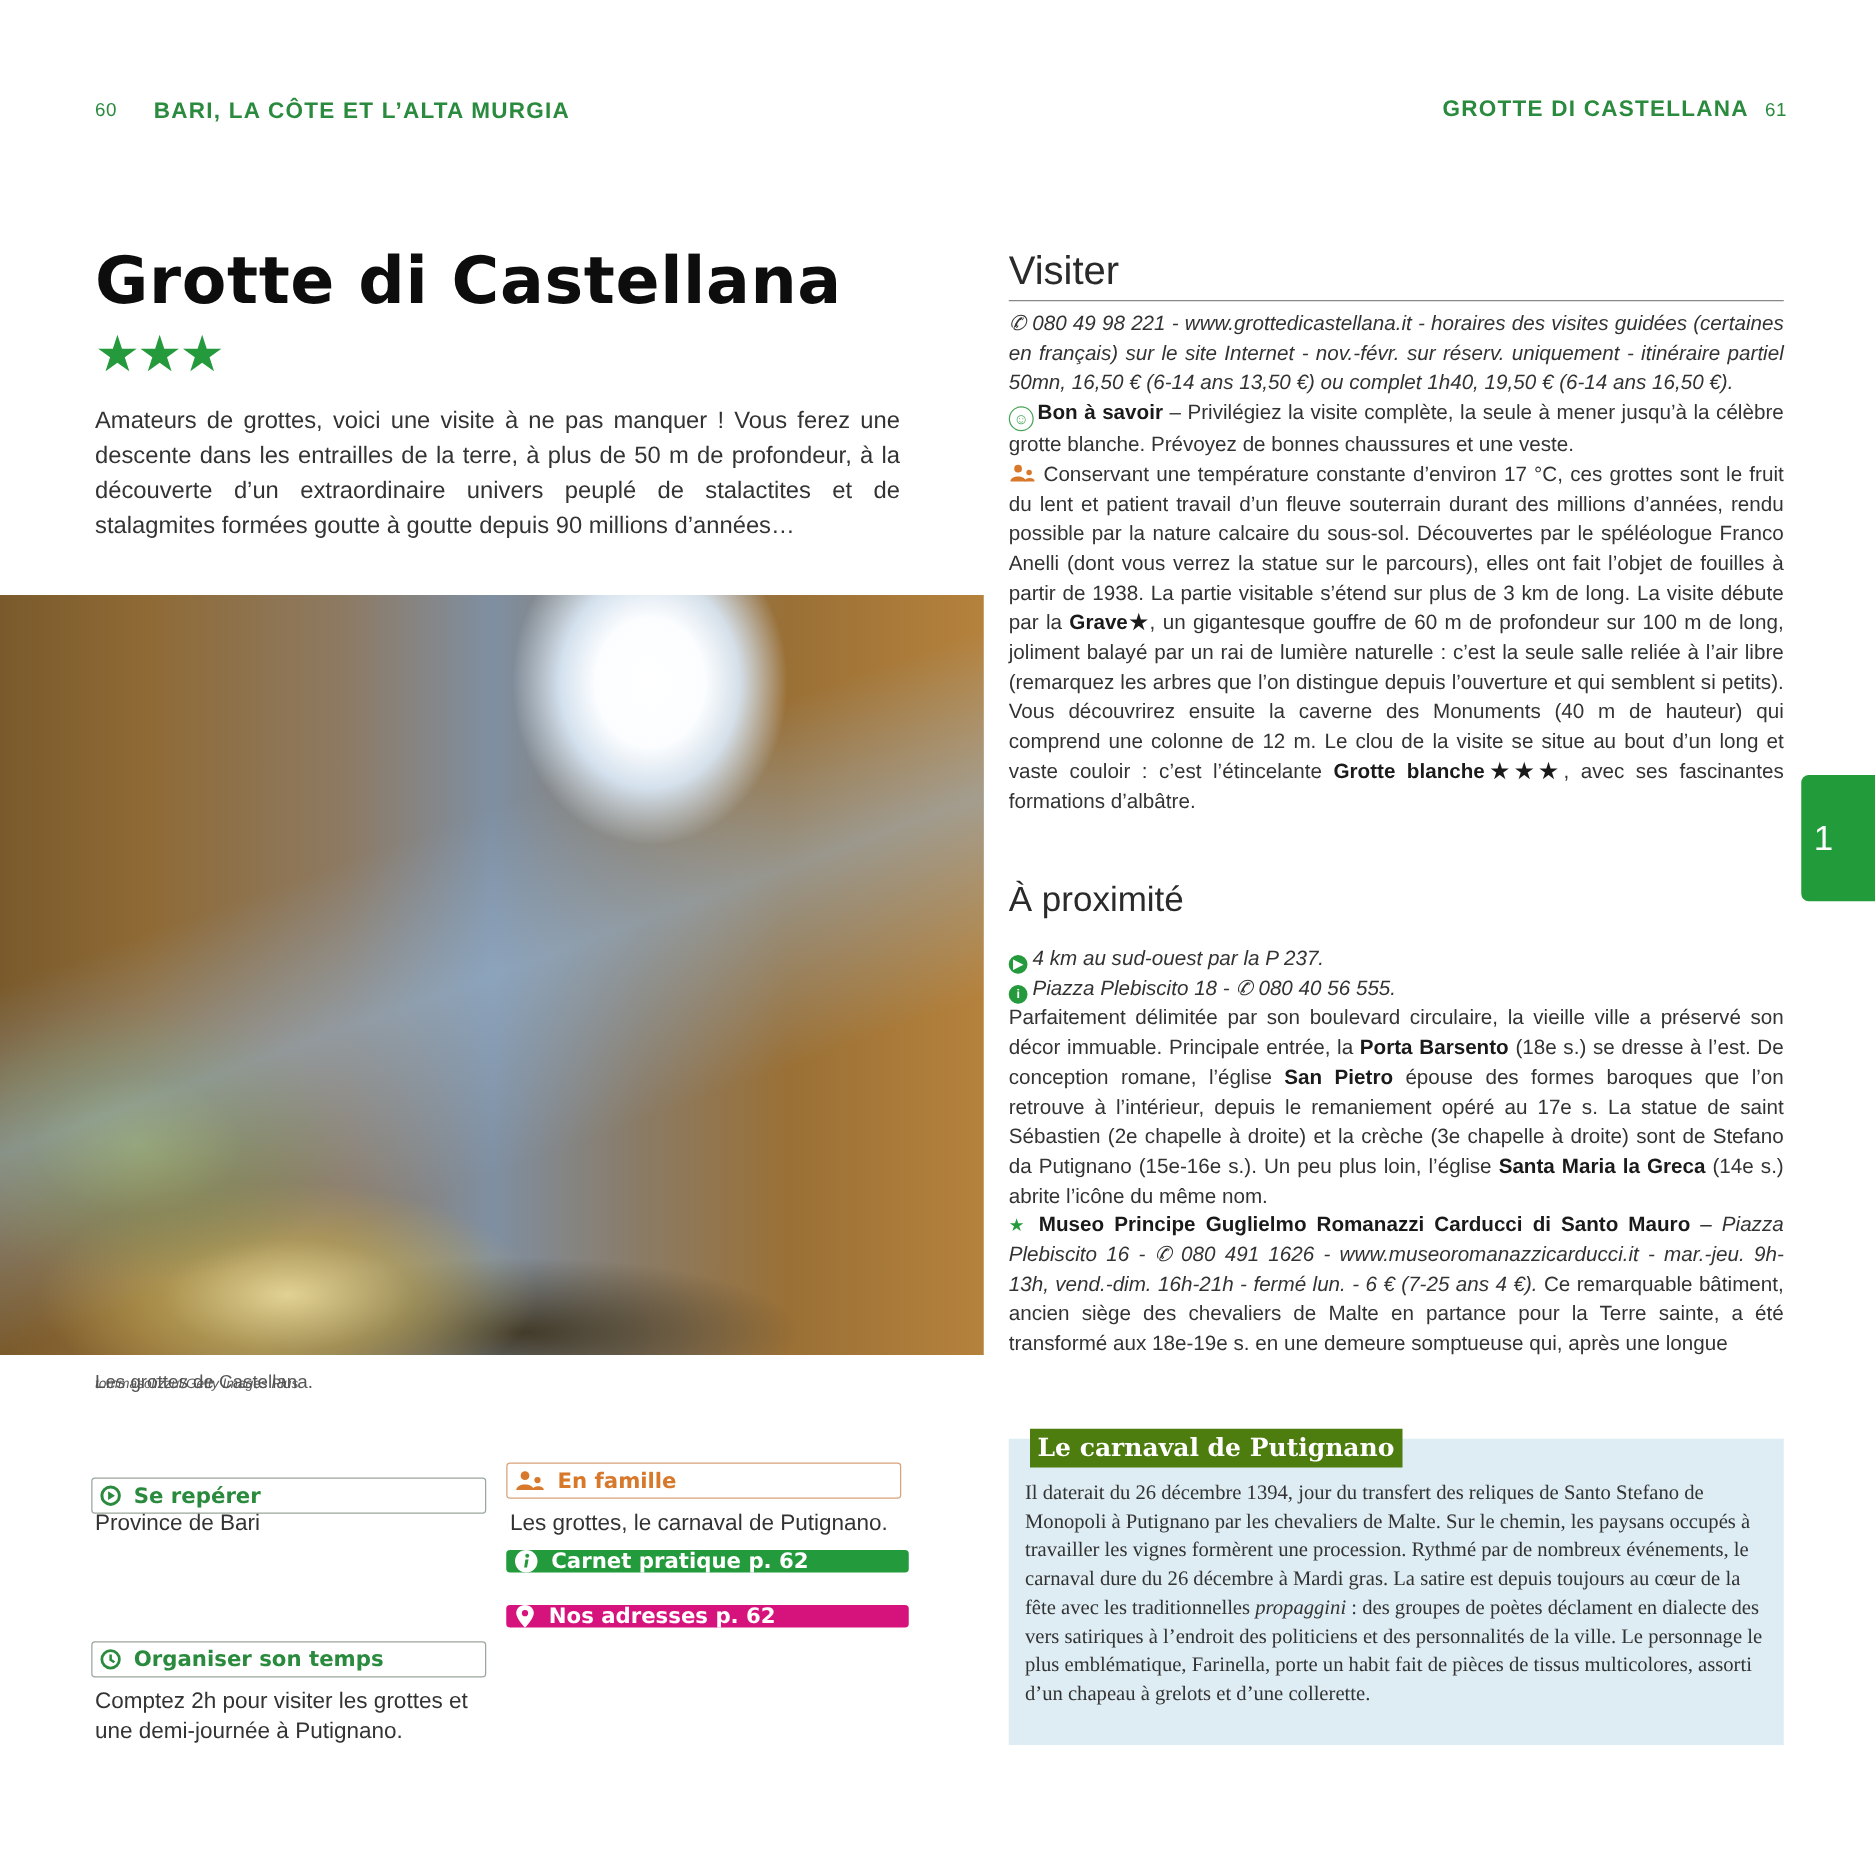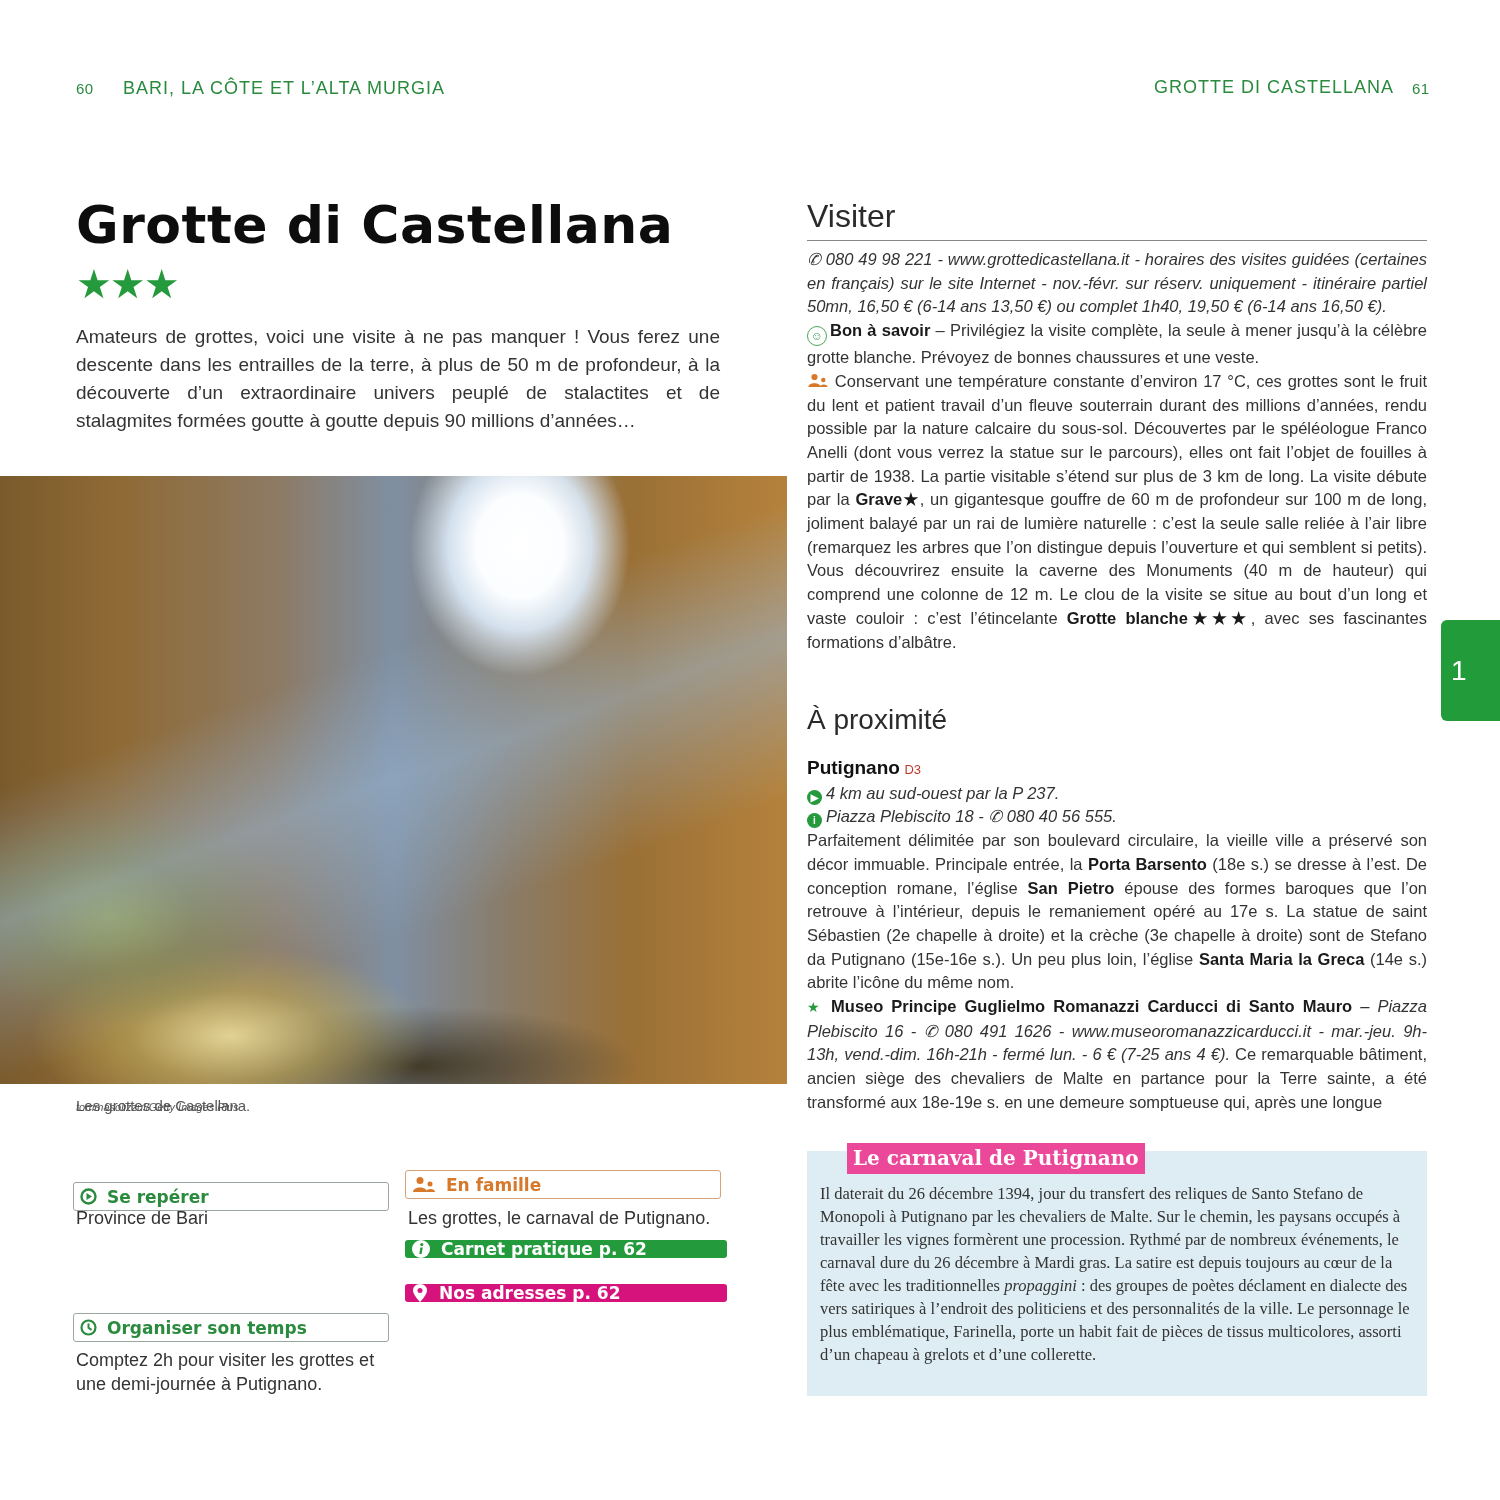--- a/index.html
+++ b/index.html
@@ -4,21 +4,21 @@
 <style>
   html, body { margin: 0; padding: 0; }
   body {
     width: 1500px; height: 1500px; background: #ffffff; position: relative; overflow: hidden;
     font-family: "Liberation Sans", sans-serif; color: #2a2a2a;
   }
   .abs { position: absolute; }
 
   
   .rh-num { font-size: 15px; font-weight: normal; color: #2a8a3e; letter-spacing: 0.5px; }
-  .rh-title { font-size: 18px; font-weight: normal; color: #2a8a3e; letter-spacing: 1px; }
+  .rh-title { font-size: 18px; font-weight: bold; color: #2a8a3e; letter-spacing: 1px; }
 
   
   .page-title { font-family: "DejaVu Sans", sans-serif; font-weight: bold; font-size: 52px; color: #0d0d0d; letter-spacing: 0.5px; }
   .stars { font-size: 40px; color: #249a3c; letter-spacing: -2px; line-height: 1; }
 
   .intro { font-size: 19px; line-height: 28px; color: #333; text-align: justify; width: 644px; }
 
   
   .photo {
     left: 0; top: 476px; width: 787px; height: 608px;
@@ -60,21 +60,21 @@
   .place { font-size: 19px; font-weight: bold; color: #111; }
   .dref { font-size: 13px; color: #c0392b; font-weight: normal; }
   .ico-circle { display: inline-block; width: 15px; height: 15px; border-radius: 50%; background: #249a3c; color: #fff; font-size: 10px; line-height: 15px; text-align: center; vertical-align: -2px; margin-right: 4px; font-style: normal; font-weight: bold; }
   .smallstar { color: #249a3c; font-size: 14px; }
 
   
   .side-box {
     left: 807px; top: 1151px; width: 620px; height: 245px; background: #deedf3;
   }
   .side-title {
-    left: 847px; top: 1143px; height: 31px; padding: 0 6px; background: #ec4899;
+    left: 824px; top: 1143px; height: 31px; padding: 0 6px; background: #4d7c0f;
     color: #fff; font-family: "DejaVu Serif", serif; font-weight: bold; font-size: 20px; line-height: 31px;
   }
   .side-text {
     left: 820px; top: 1182px; width: 600px; font-family: "Liberation Serif", serif; font-size: 16.5px; line-height: 23px; color: #333;
   }
 
   .tab {
     left: 1441px; top: 620px; width: 59px; height: 101px; background: #229c3b; border-radius: 6px 0 0 6px;
     color: #fff; font-size: 28px; line-height: 101px; padding-left: 10px; box-sizing: border-box;
   }
@@ -154,21 +154,20 @@
         <circle cx="8" cy="4.5" r="3.5" fill="#d7782a"></circle>
         <path d="M1 16 C1 10 15 10 15 16 Z" fill="#d7782a"></path>
         <circle cx="18" cy="8" r="2.5" fill="#d7782a"></circle>
         <path d="M14 16 C14 12 23 12 23 16 Z" fill="#d7782a"></path>
       </svg><span> Conservant une température constante d’environ 17 °C, ces grottes sont le fruit du lent et patient travail d’un fleuve souterrain durant des millions d’années, rendu possible par la nature calcaire du sous-sol. Découvertes par le spéléologue Franco Anelli (dont vous verrez la statue sur le parcours), elles ont fait l’objet de fouilles à partir de 1938. La partie visitable s’étend sur plus de 3 km de long. La visite débute par la </span><b>Grave★</b><span>, un gigantesque gouffre de 60 m de profondeur sur 100 m de long, joliment balayé par un rai de lumière naturelle : c’est la seule salle reliée à l’air libre (remarquez les arbres que l’on distingue depuis l’ouverture et qui semblent si petits). Vous découvrirez ensuite la caverne des Monuments (40 m de hauteur) qui comprend une colonne de 12 m. Le clou de la visite se situe au bout d’un long et vaste couloir : c’est l’étincelante </span><b>Grotte blanche★★★</b><span>, avec ses fascinantes formations d’albâtre.</span></span>
 </div>
 
 <div class="abs h2" style="left:807px; top:704px; font-size:28px;">À proximité</div>
 
 <div class="abs rt" style="left:807px; top:756px;">
-  <span class="line"><span class="place">Putignano</span> <span class="dref">D3</span></span>
   <span class="line"><span class="ico-circle">▶</span><i>4 km au sud-ouest par la P 237.</i></span>
   <span class="line"><span class="ico-circle">i</span><i>Piazza Plebiscito 18 - </i><i>✆</i><i> 080 40 56 555.</i></span>
   <span class="line"><span>Parfaitement délimitée par son boulevard circulaire, la vieille ville a préservé son décor immuable. Principale entrée, la </span><b>Porta Barsento</b><span> (18e s.) se dresse à l’est. De conception romane, l’église </span><b>San Pietro</b><span> épouse des formes baroques que l’on retrouve à l’intérieur, depuis le remaniement opéré au 17e s. La statue de saint Sébastien (2e chapelle à droite) et la crèche (3e chapelle à droite) sont de Stefano da Putignano (15e-16e s.). Un peu plus loin, l’église </span><b>Santa Maria la Greca</b><span> (14e s.) abrite l’icône du même nom.</span></span>
   <span class="line"><span class="smallstar">★</span> <b>Museo Principe Guglielmo Romanazzi Carducci di Santo Mauro</b><i> – Piazza Plebiscito 16 - </i><i>✆</i><i> 080 491 1626 - www.museoromanazzicarducci.it - mar.-jeu. 9h-13h, vend.-dim. 16h-21h - fermé lun. - 6 € (7-25 ans 4 €).</i><span> Ce remarquable bâtiment, ancien siège des chevaliers de Malte en partance pour la Terre sainte, a été transformé aux 18e-19e s. en une demeure somptueuse qui, après une longue</span></span>
 </div>
 
 <div class="abs side-box"></div>
 <div class="abs side-title">Le carnaval de Putignano</div>
 <div class="abs side-text"><span>Il daterait du 26 décembre 1394, jour du transfert des reliques de Santo Stefano de Monopoli à Putignano par les chevaliers de Malte. Sur le chemin, les paysans occupés à travailler les vignes formèrent une procession. Rythmé par de nombreux événements, le carnaval dure du 26 décembre à Mardi gras. La satire est depuis toujours au cœur de la fête avec les traditionnelles </span><i>propaggini</i><span> : des groupes de poètes déclament en dialecte des vers satiriques à l’endroit des politiciens et des personnalités de la ville. Le personnage le plus emblématique, Farinella, porte un habit fait de pièces de tissus multicolores, assorti d’un chapeau à grelots et d’une collerette.</span></div>
 

